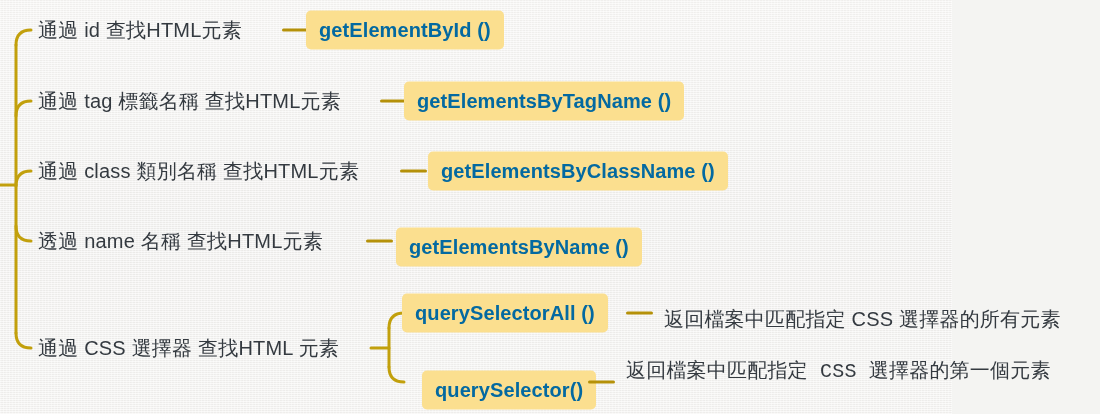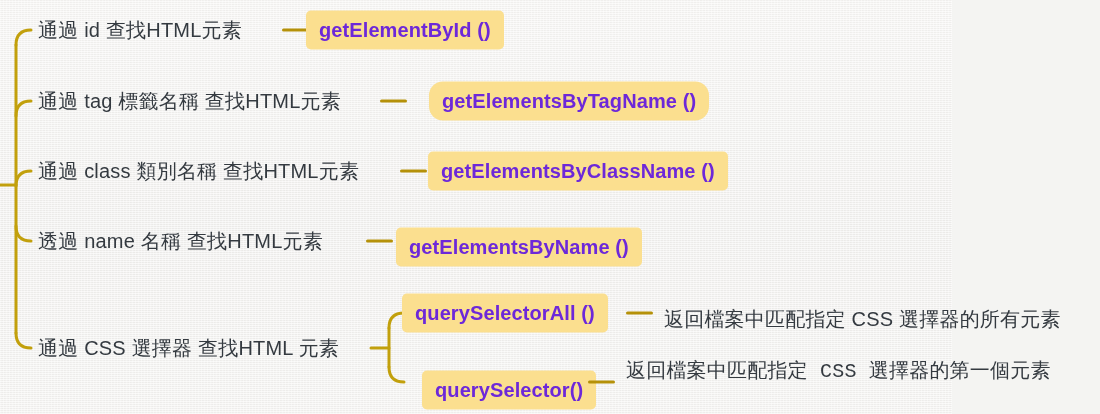--- a/index.html
+++ b/index.html
@@ -53,21 +53,21 @@
     font-size: 20px;
     line-height: 24px;
     letter-spacing: 0.2px;
     transform: translateY(-50%);
   }
 
   .chip {
     position: absolute;
     white-space: nowrap;
     background: #fbdf8f;
-    color: #6d28d9;
+    color: #0369a1;
     font-size: 20px;
     line-height: 24px;
     font-weight: 700;
     letter-spacing: 0.1px;
     padding: 7px 13px 8px 13px;
     border-radius: 5px;
     transform: translateY(-50%);
   }
 
   .desc {
@@ -121,21 +121,21 @@
       <path d="M389,367 Q389,382 404,382"></path>
     </g>
   </svg>
 
   <div class="row-label" style="left:38px; top:30px;">通過 id 查找HTML元素</div>
   <div class="dash" style="left:282px; top:30px; width:27px;"></div>
   <div class="chip" style="left:306px; top:30px;">getElementById ()</div>
 
   <div class="row-label" style="left:38px; top:101px;">通過 tag 標籤名稱 查找HTML元素</div>
   <div class="dash" style="left:380px; top:101px; width:27px;"></div>
-  <div class="chip" style="left:429px; top:101px;border-radius:14px;">getElementsByTagName ()</div>
+  <div class="chip" style="left:404px; top:101px;">getElementsByTagName ()</div>
 
   <div class="row-label" style="left:38px; top:171px;">通過 class 類別名稱 查找HTML元素</div>
   <div class="dash" style="left:400px; top:171px; width:27px;"></div>
   <div class="chip" style="left:428px; top:171px;text-align:center;">getElementsByClassName ()</div>
 
   <div class="row-label" style="left:38px; top:241px;">透過 name 名稱 查找HTML元素</div>
   <div class="dash" style="left:366px; top:241px; width:27px;"></div>
   <div class="chip" style="left:396px; top:247px;">getElementsByName ()</div>
 
   <div class="row-label" style="left:38px; top:348px;">通過 CSS 選擇器 查找HTML 元素</div>

